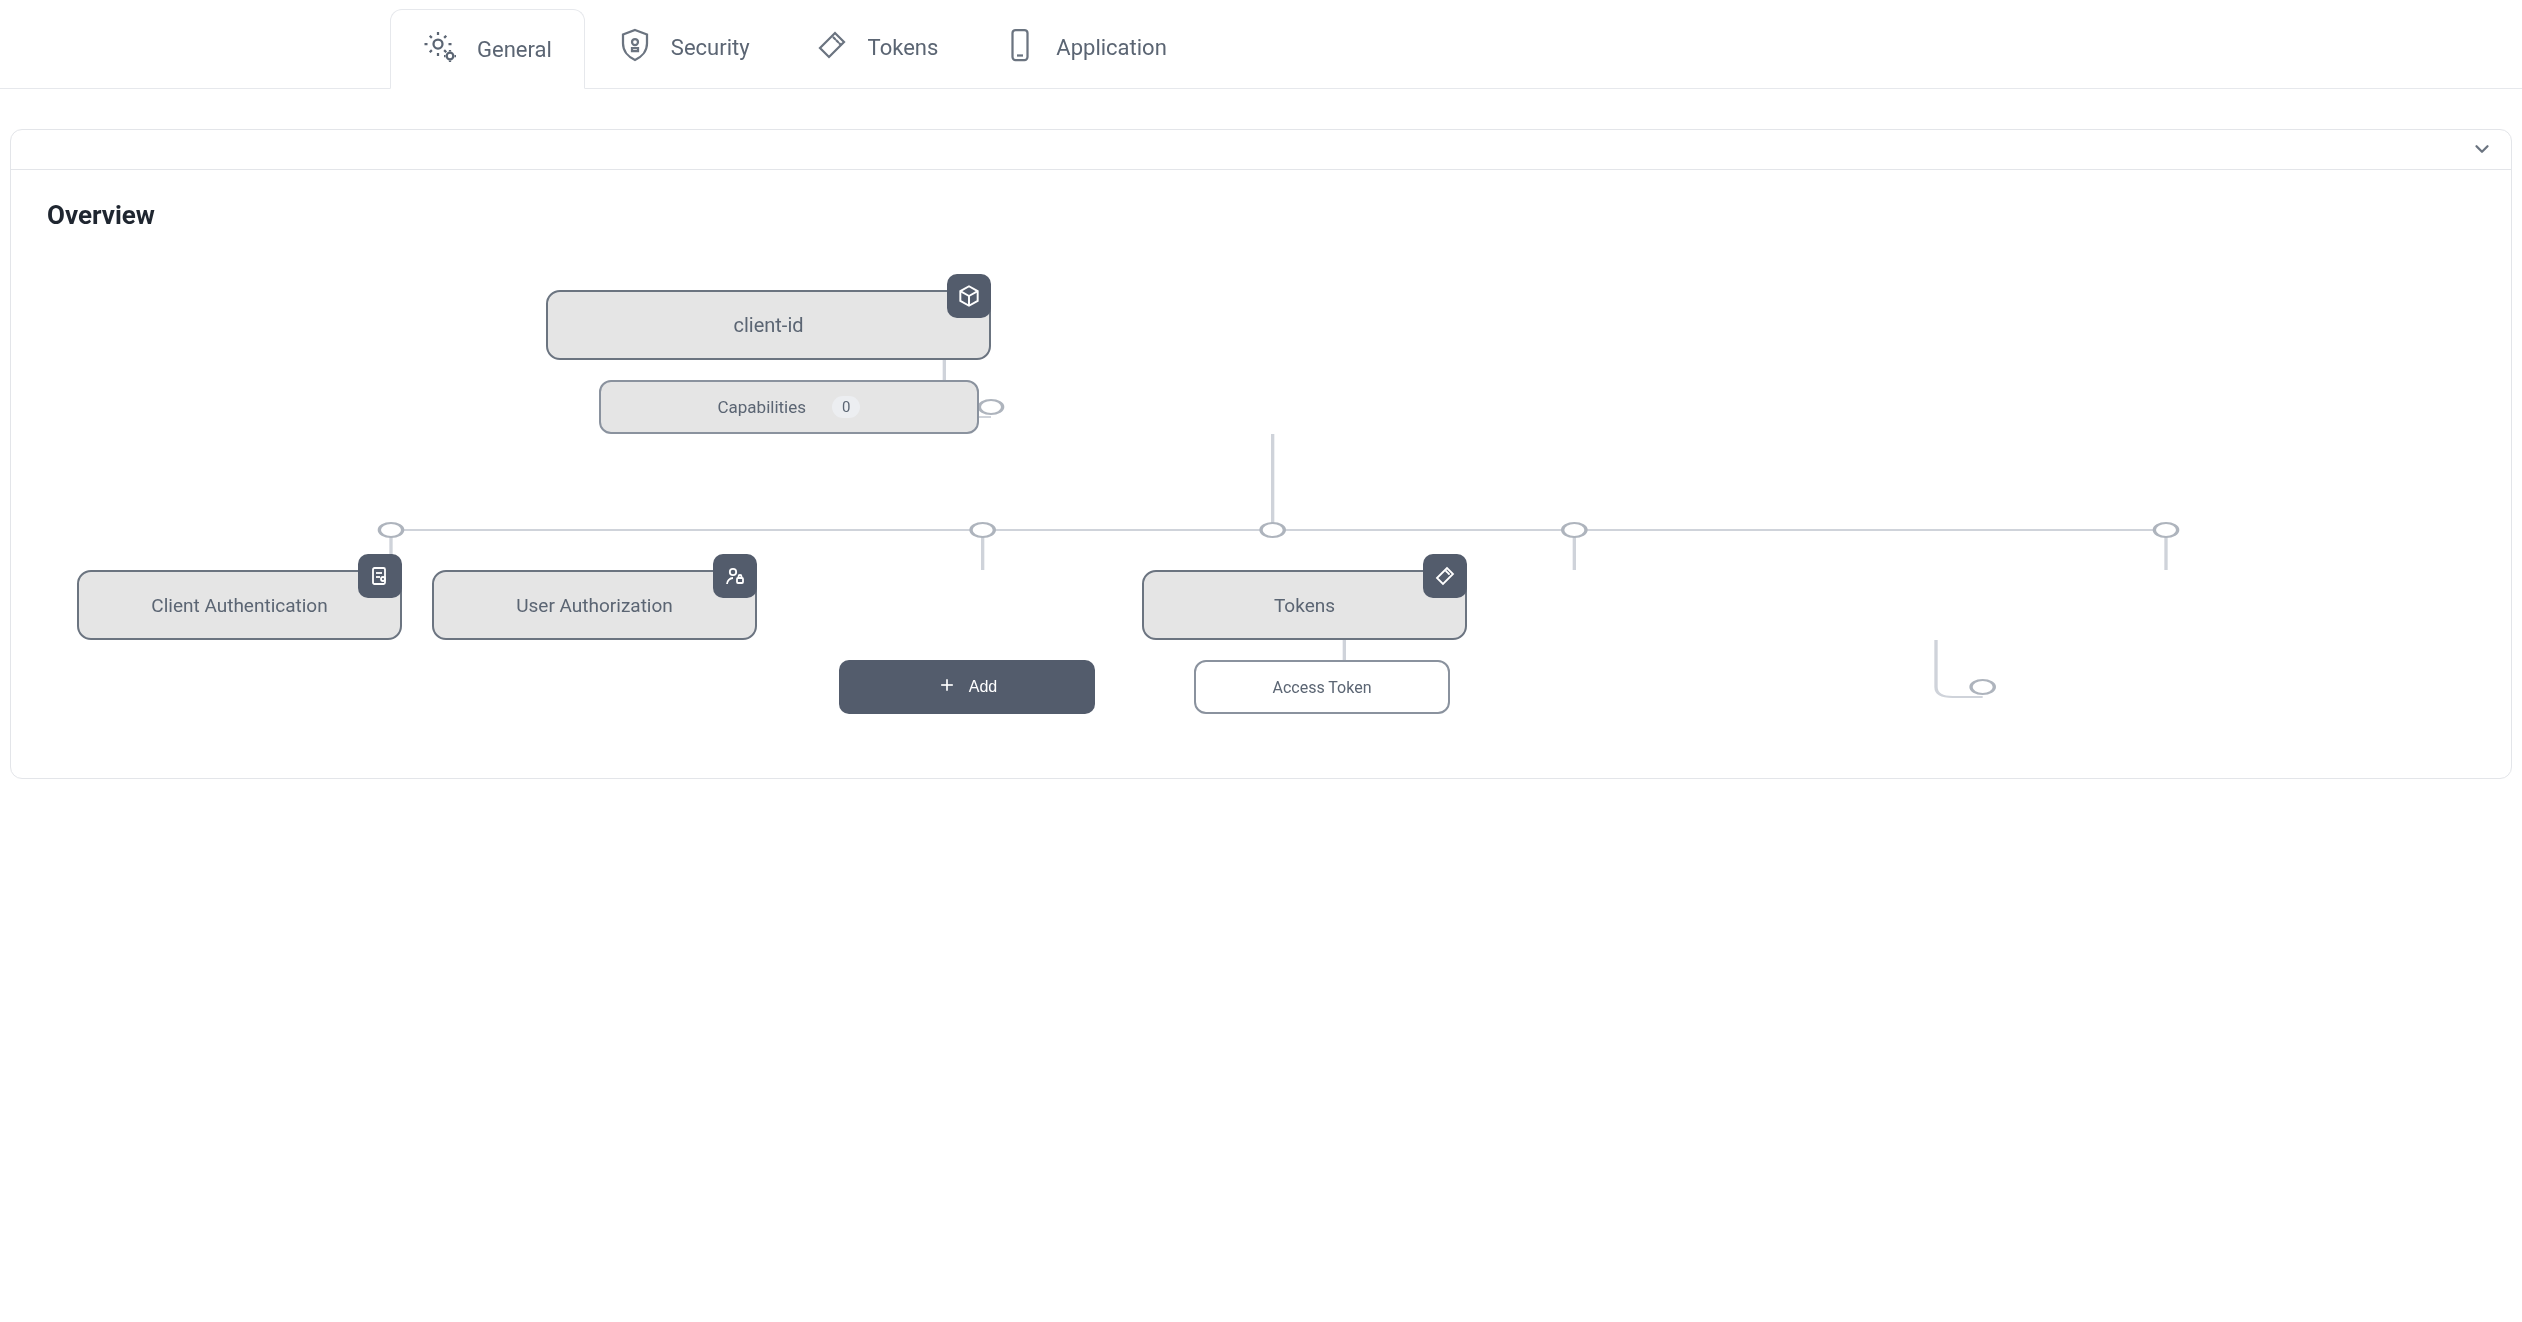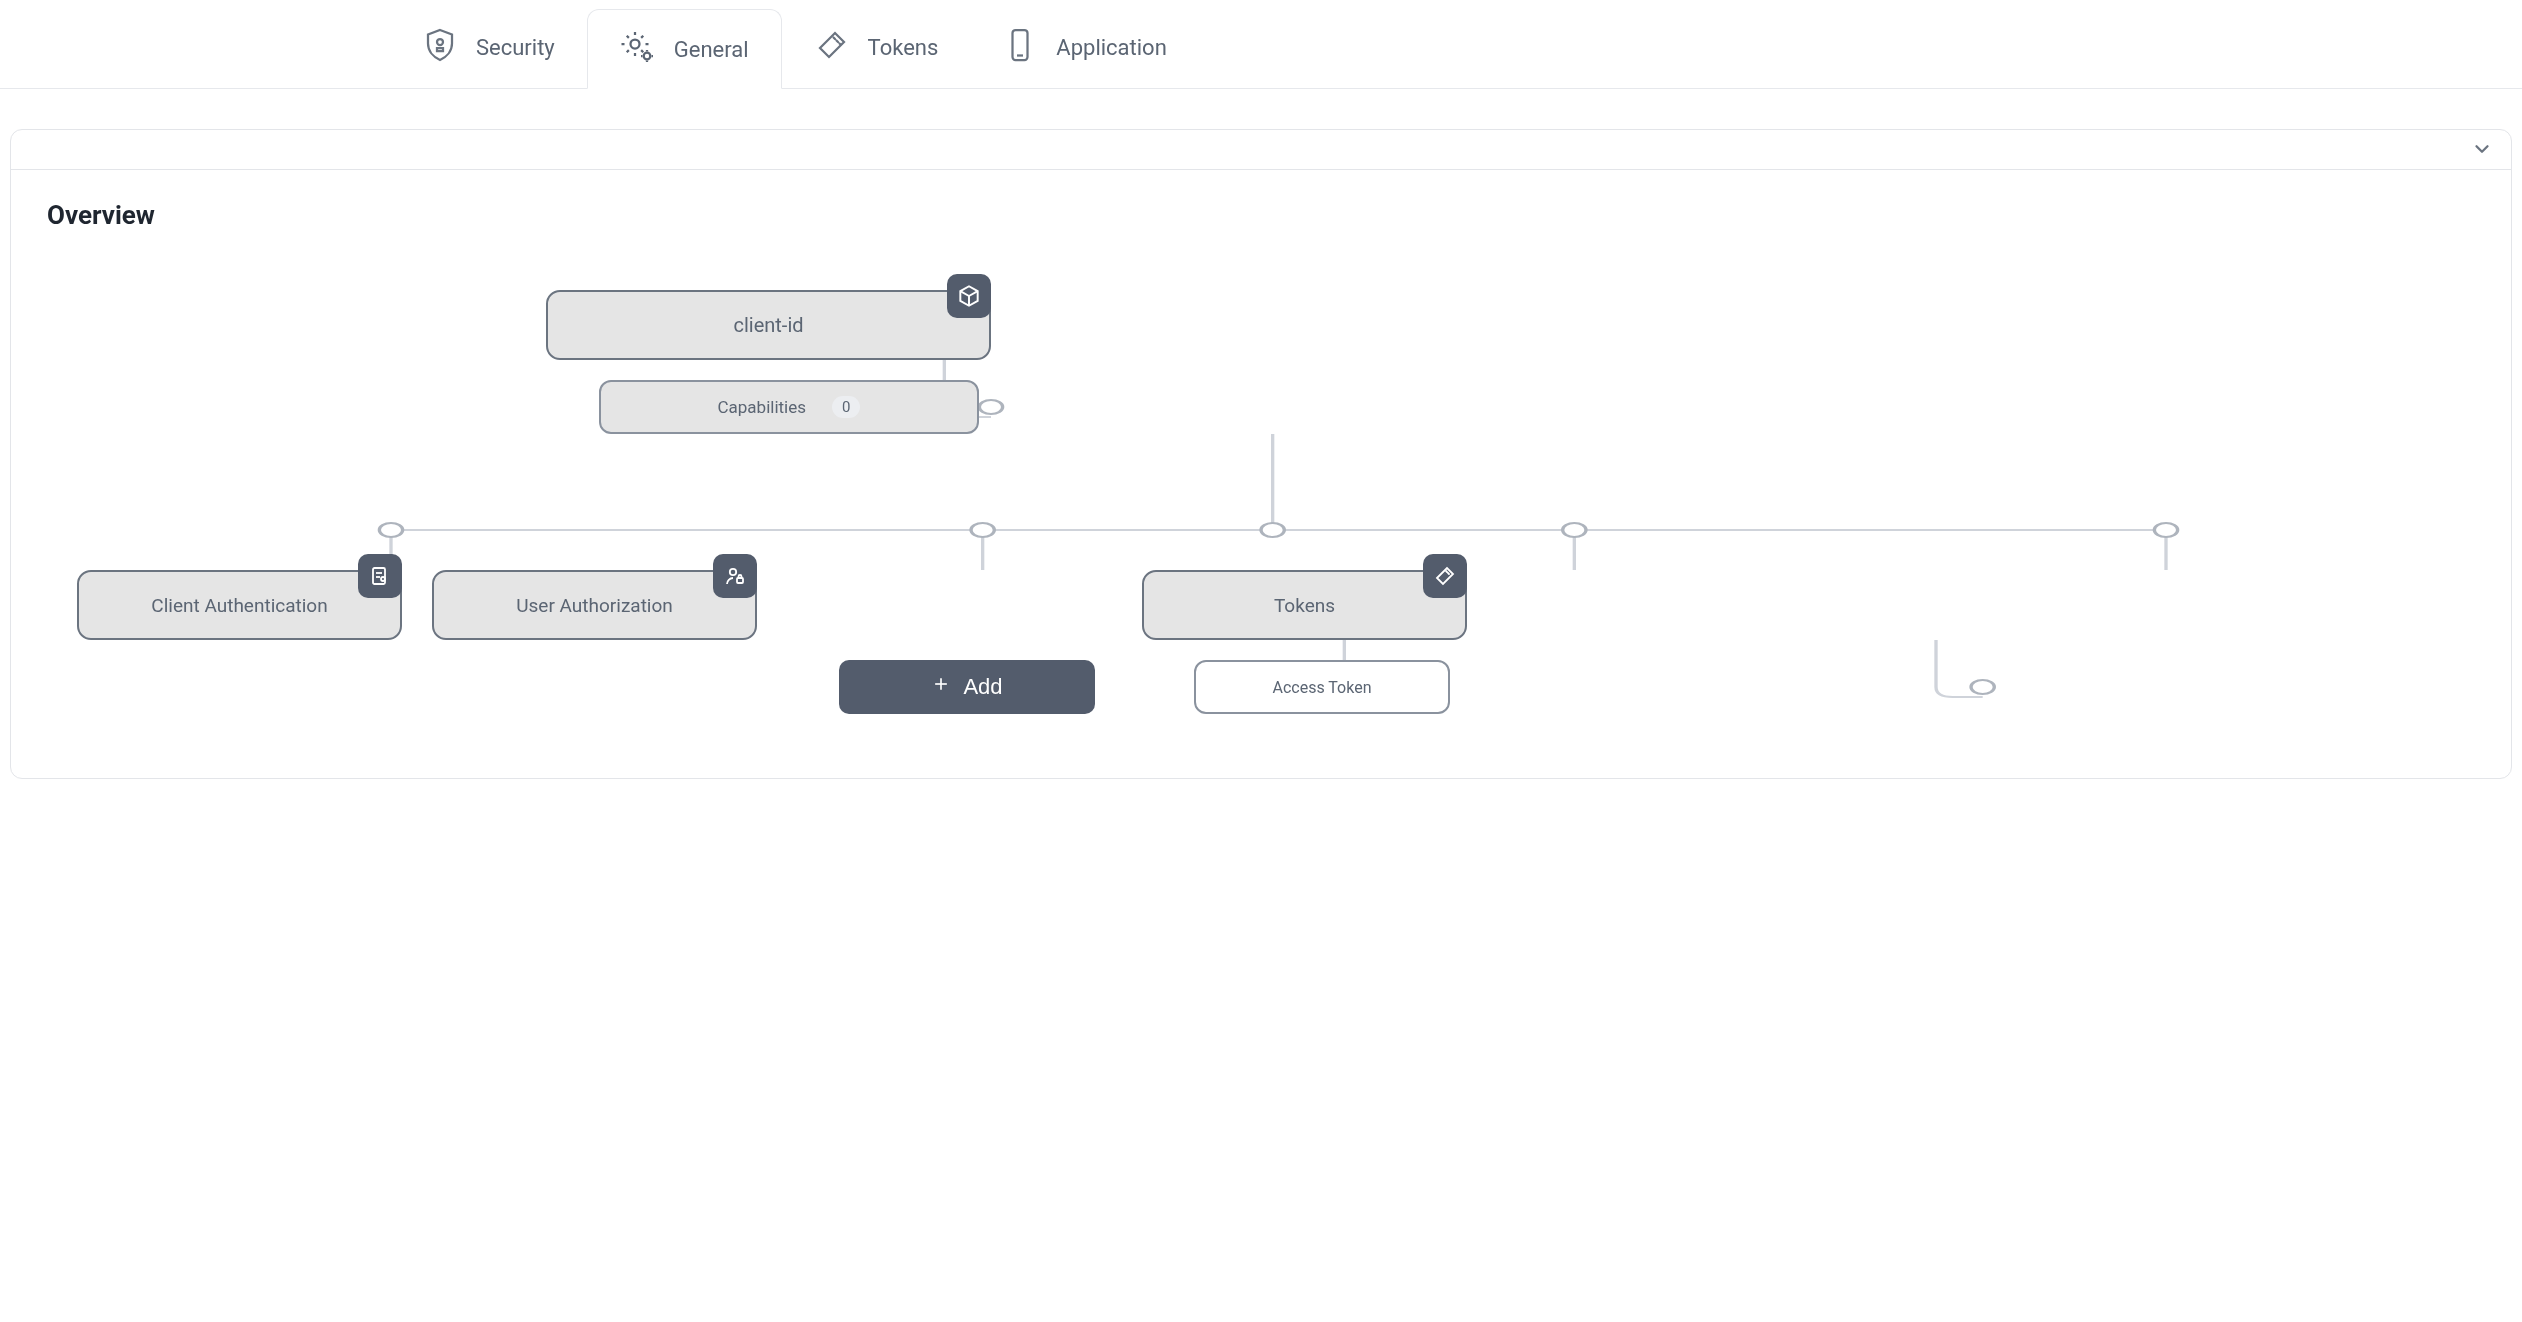--- a/index.html
+++ b/index.html
@@ -157,21 +157,21 @@
   
   .add-btn{
     position:absolute;
     left:828px; top:410px;
     width:256px;height:54px;
     background:var(--dark-slate);
     border-radius:10px;
     color:#fff;
     display:flex;align-items:center;justify-content:center;
     gap:12px;
-    font-size:22px;
+    font-size:16px;
     border:none;
     cursor:pointer;
   }
   .add-btn svg{width:20px;height:20px;stroke:#fff;stroke-width:2;fill:none;}
 
   
   .token-sub{
     position:absolute;
     left:1183px; top:410px;
     width:256px;height:54px;
@@ -192,40 +192,40 @@
     pointer-events:none;
   }
   .wires line,.wires path{stroke:var(--gray-300);stroke-width:2;fill:none;}
   .wires circle{fill:#fff;stroke:var(--gray-400);stroke-width:2;}
 </style>
 </head>
 <body>
 
 <div class="tabs-wrap">
   <div class="tabs">
-    <div class="tab">
-      <span>
-        <svg viewBox="0 0 24 24">
-            <path d="M12 2l8 3v6c0 5-3.5 9-8 11-4.5-2-8-6-8-11V5l8-3z"></path>
-            <circle cx="12" cy="10" r="2"></circle>
-            <path d="M10 14h4v2h-4z"></path>
-          </svg>
-      </span>
-      <span>Security</span>
-    </div>
     <div class="tab active">
       <span>
         <svg viewBox="0 0 24 24">
             <circle cx="10" cy="10" r="3"></circle>
             <path d="M10 2v2M10 16v2M3 10H1M19 10h-2M4.5 4.5l1.4 1.4M14.1 14.1l1.4 1.4M4.5 15.5l1.4-1.4M14.1 5.9l1.4-1.4"></path>
             <circle cx="18" cy="18" r="2.2"></circle>
             <path d="M18 14v1M18 21v1M14 18h1M21 18h1"></path>
           </svg>
       </span>
       <span>General</span>
+    </div>
+    <div class="tab">
+      <span>
+        <svg viewBox="0 0 24 24">
+            <path d="M12 2l8 3v6c0 5-3.5 9-8 11-4.5-2-8-6-8-11V5l8-3z"></path>
+            <circle cx="12" cy="10" r="2"></circle>
+            <path d="M10 14h4v2h-4z"></path>
+          </svg>
+      </span>
+      <span>Security</span>
     </div>
     <div class="tab">
       <span>
         <svg viewBox="0 0 24 24">
             <path d="M4 14 14 4l6 6-10 10-6-6z"></path>
             <path d="M13 7l1 1M15 9l1 1M17 11l.5.5" stroke-linecap="round"></path>
           </svg>
       </span>
       <span>Tokens</span>
     </div>

